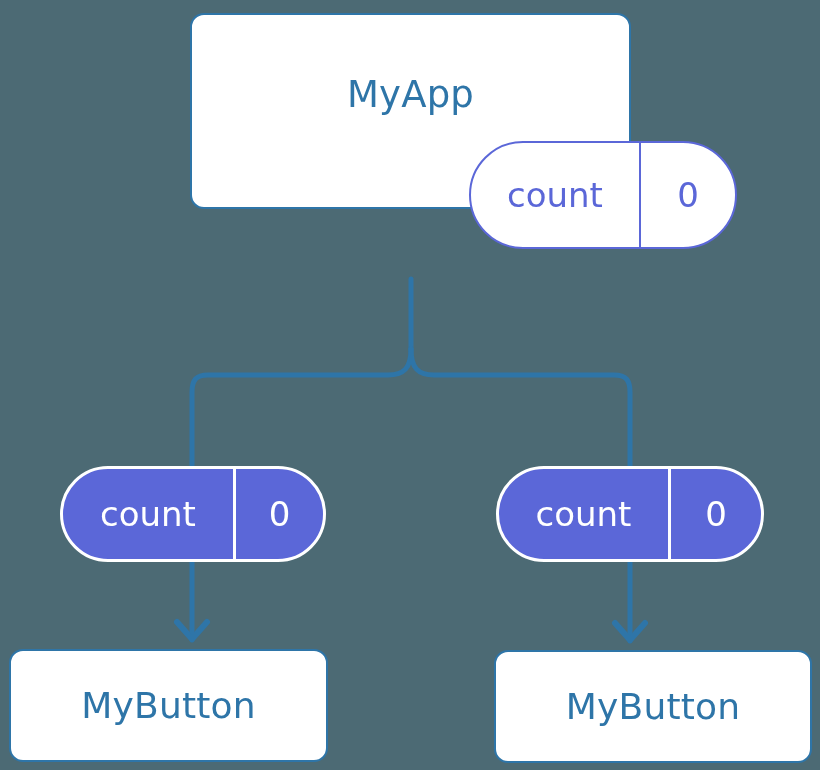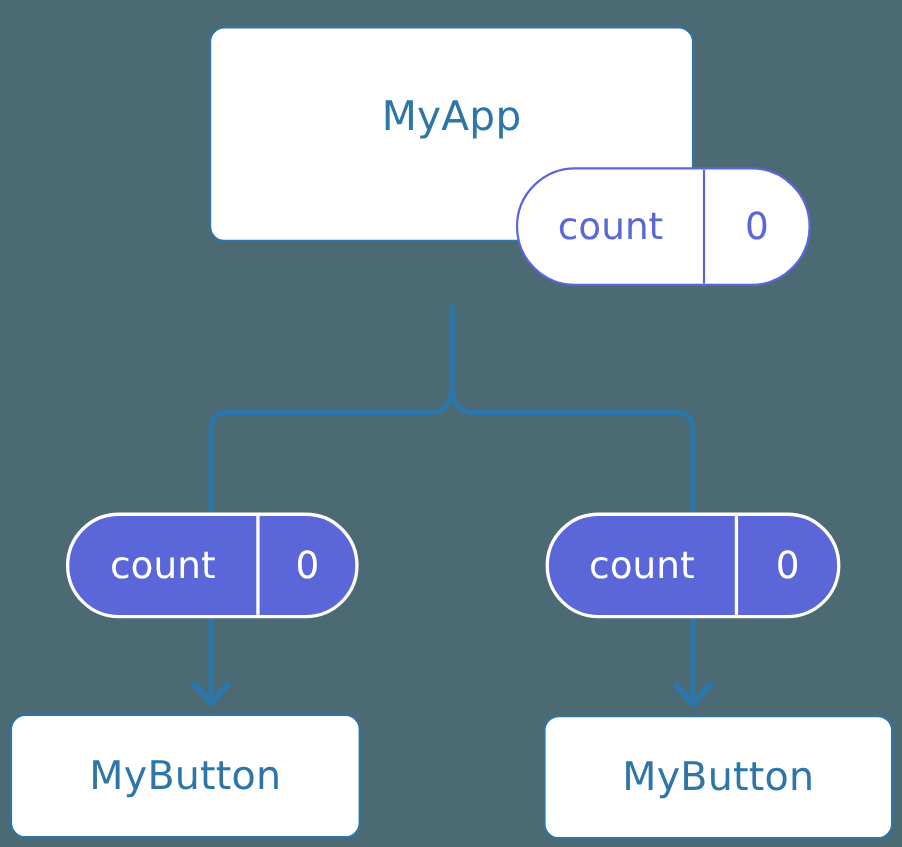--- a/index.html
+++ b/index.html
@@ -46,21 +46,21 @@
     text-align: center;
     color: #2e75a8;
     font-size: 37px;
     font-weight: 400;
     letter-spacing: 0.2px;
     white-space: nowrap;
   }
 
   #root-card {
     left: 190px;
-    top: 24px;
+    top: 13px;
     width: 441px;
     height: 196px;
   }
   #root-card .card-title {
     top: 58px;
   }
 
   #btn-card-left {
     left: 9px;
     top: 649px;

